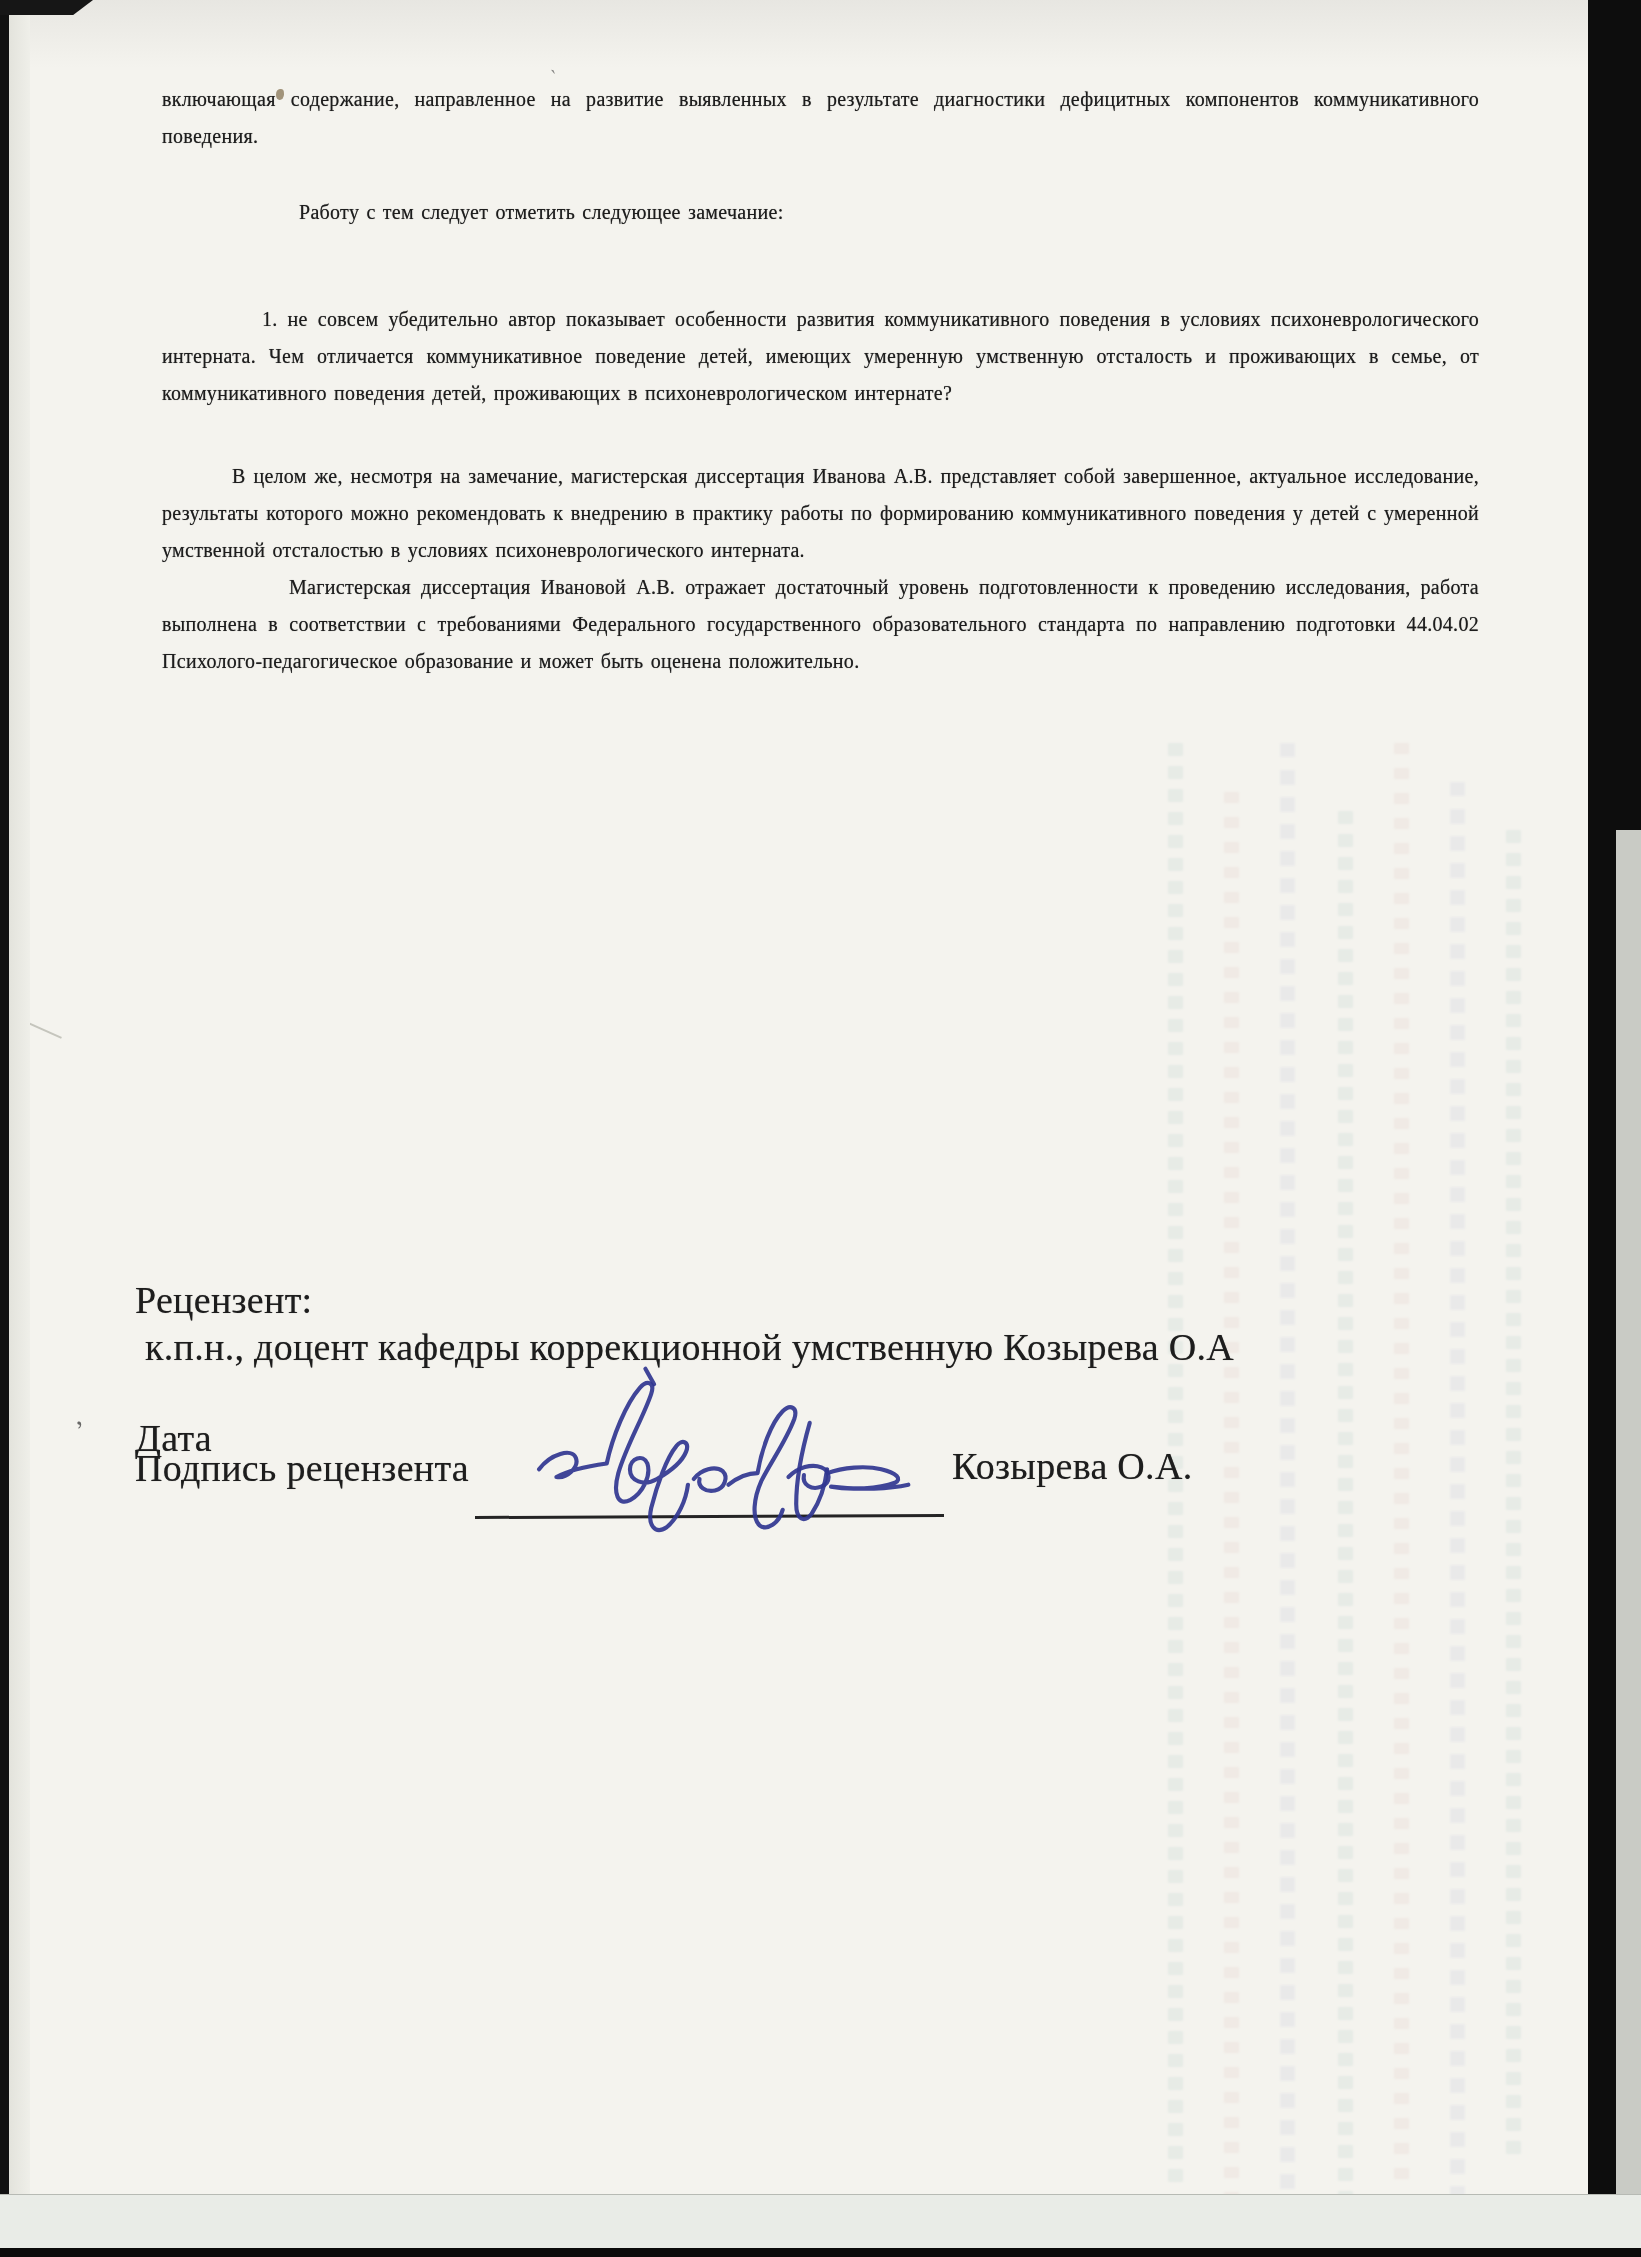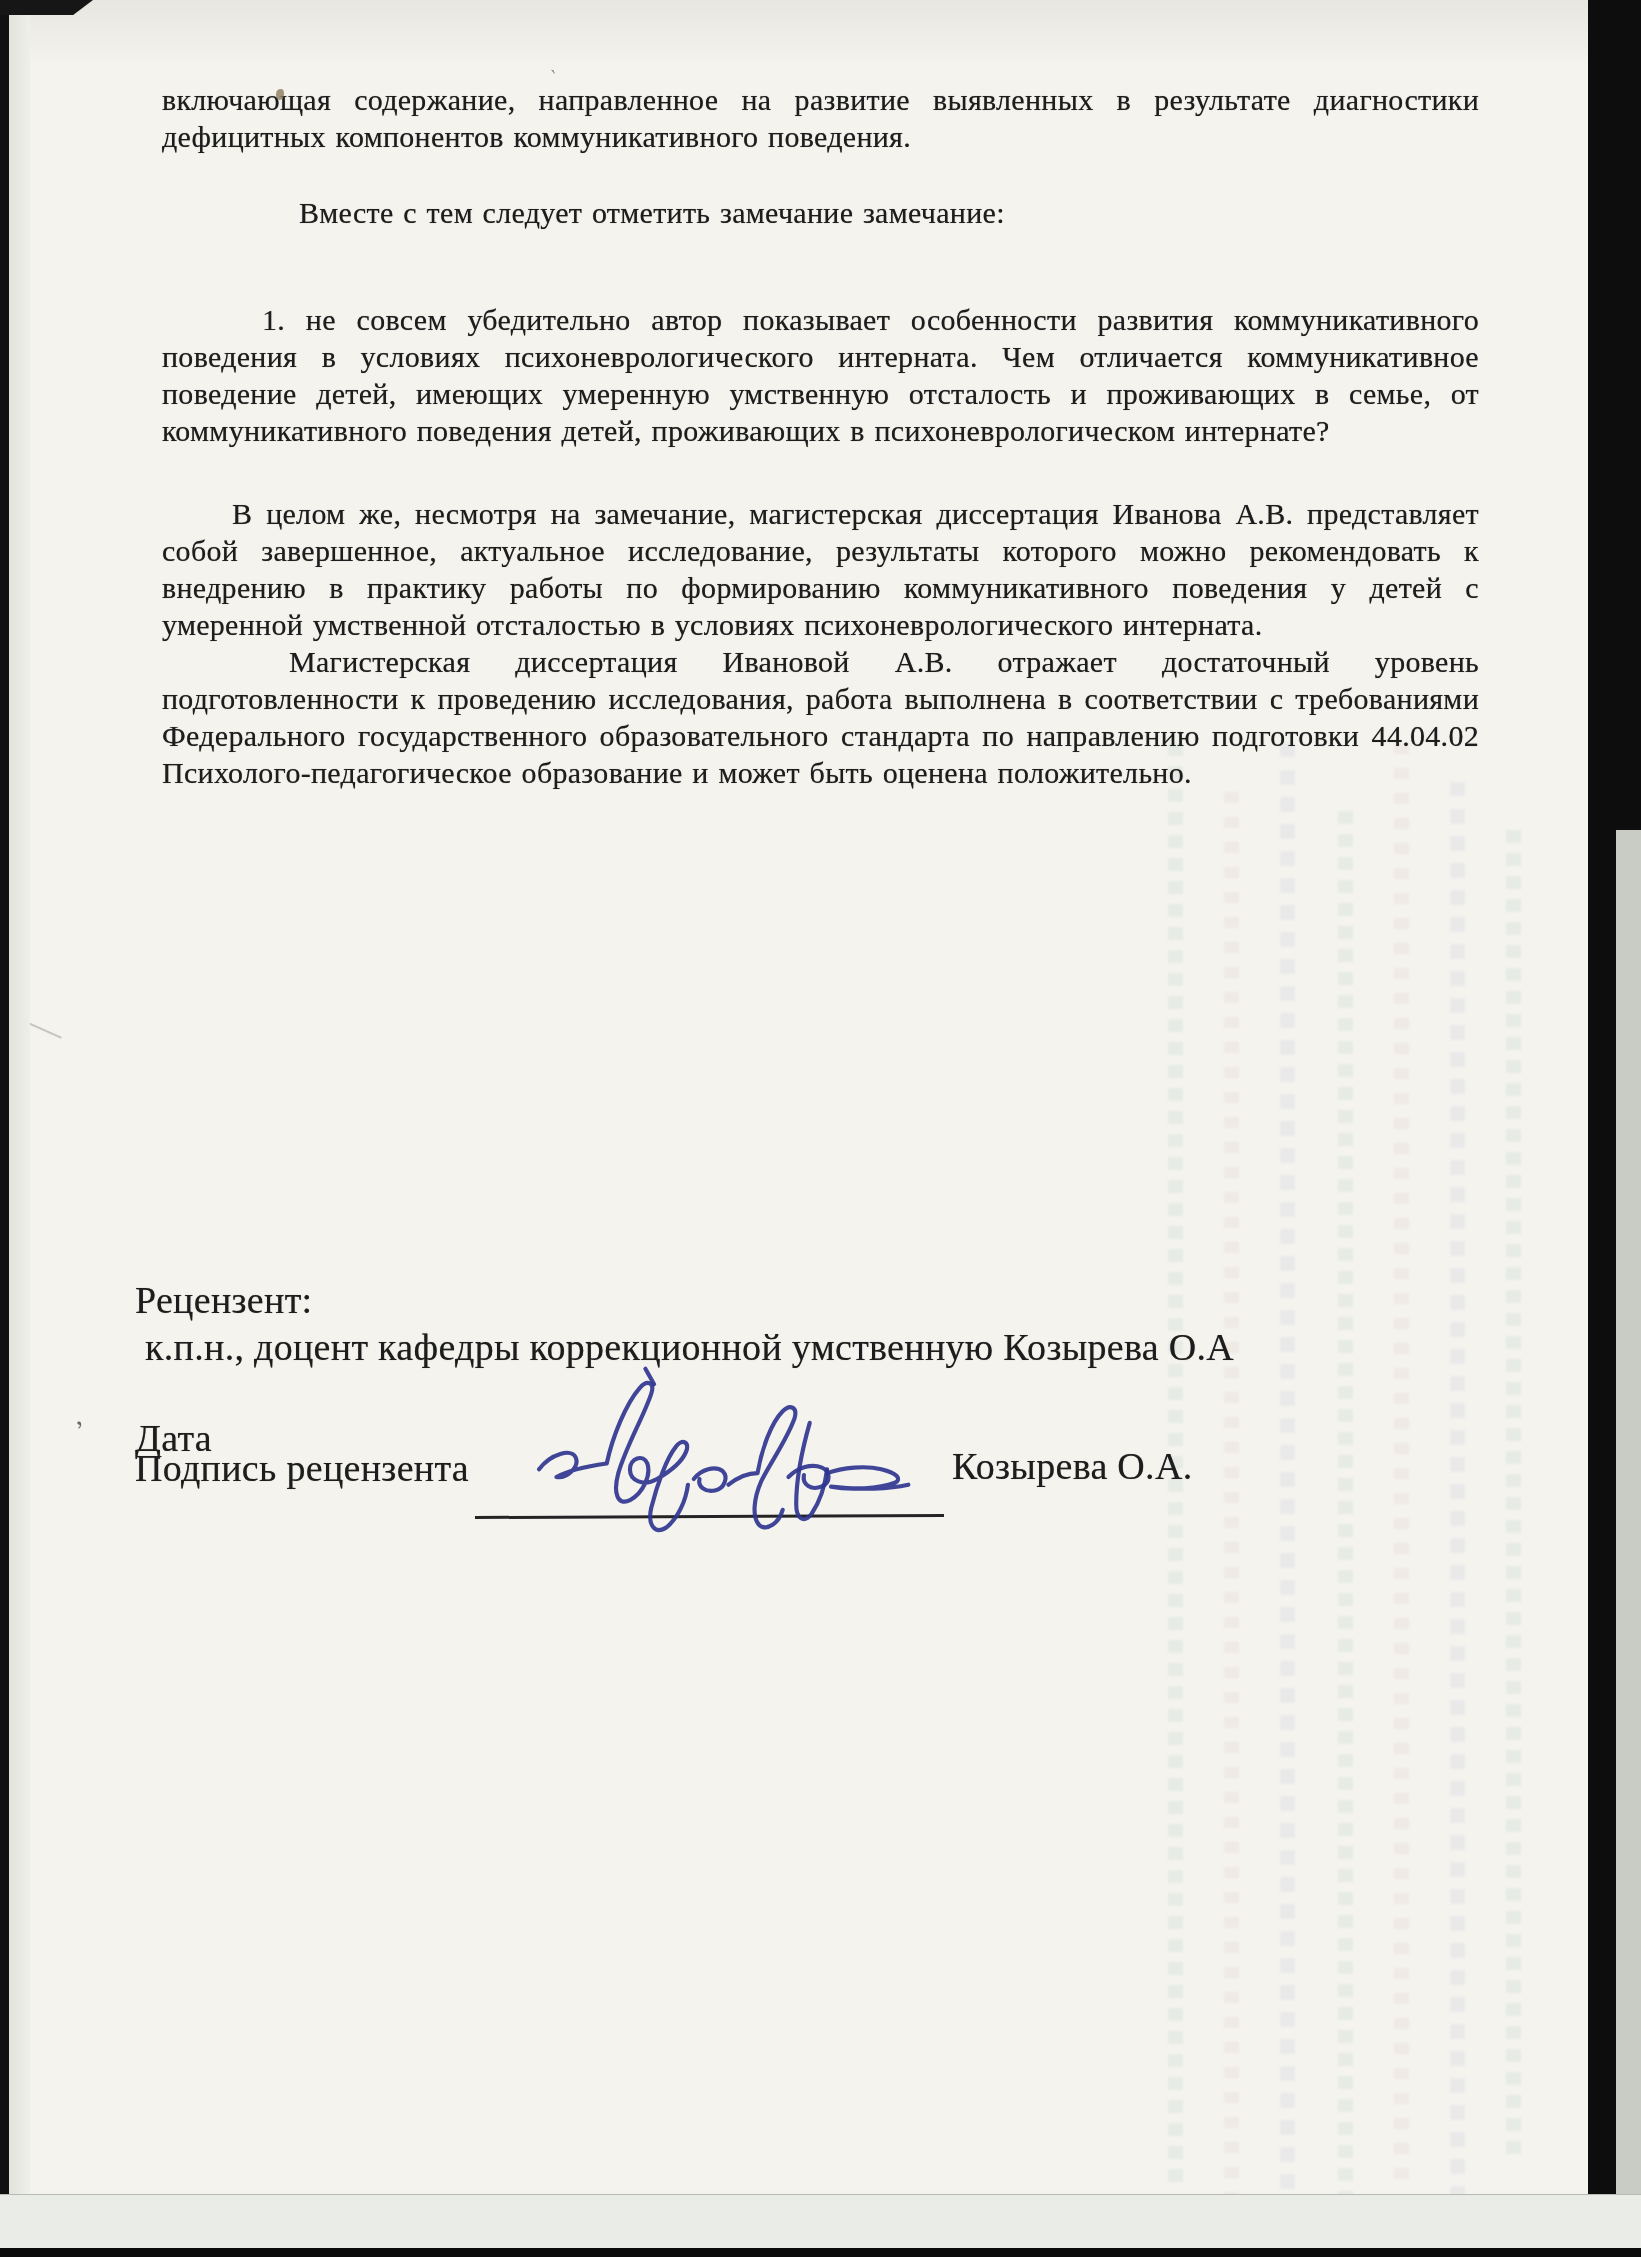--- a/index.html
+++ b/index.html
@@ -25,21 +25,21 @@
   .corner-wedge{position:absolute;left:0;top:0;width:93px;height:15.4px;background:#161616;
     clip-path:polygon(0 0,100% 0,78% 100%,0 100%);}
   .edge-right-black{position:absolute;left:1588px;top:0;width:53px;height:2257px;background:#0d0d0d;}
   .edge-right-sliver{position:absolute;left:1616px;top:830px;width:25px;height:1371px;background:#c9cbc5;}
   .bottom-band{position:absolute;left:0;top:2194px;width:1641px;height:56px;
     background:#e9ece7;border-top:1.9px solid #b7bab4;}
   .bottom-black{position:absolute;left:0;top:2248px;width:1641px;height:9.7px;background:#0b0b0b;}
   
   .textblock{
     position:absolute;left:162px;top:81px;width:1317px;
-    color:#1d1d1d;font-size:30px;line-height:37px;
+    color:#1d1d1d;font-size:20px;line-height:37px;
     text-align:justify;letter-spacing:0.3px;word-spacing:1.9px;
     text-shadow:0 0 0.7px rgba(25,25,25,0.65);
   }
   .textblock p{margin:0;}
   .ind-85{text-indent:82px;}
   .ind-135{text-indent:130px;}
   .ind-142{text-indent:137px;}
   .ind-104{text-indent:100px;}
   .ind-72{text-indent:70px;}
   .ind-132{text-indent:127px;}
@@ -75,21 +75,21 @@
   <div class="bleed red" style="left:1224px;top:792px;"></div>
   <div class="bleed blue" style="left:1280px;"></div>
   <div class="bleed teal" style="left:1338px;top:811px;"></div>
   <div class="bleed red" style="left:1394px;"></div>
   <div class="bleed blue" style="left:1450px;top:782px;"></div>
   <div class="bleed teal" style="left:1506px;top:830px;height:1332px;"></div>
 </div>
 
 <div class="textblock">
   <p class="">включающая содержание, направленное на развитие выявленных в результате диагностики дефицитных компонентов коммуникативного поведения.</p>
-  <p class="ind-142 gap-40">Вместе с тем следует отметить замечание замечание:</p>
+  <p class="ind-142 gap-40">Работу с тем следует отметить следующее замечание:</p>
   <p class="ind-104 gap-72">1.  не совсем убедительно автор показывает особенности развития коммуникативного поведения в условиях психоневрологического интерната. Чем отличается коммуникативное поведение детей, имеющих умеренную умственную отсталость и проживающих в семье, от коммуникативного поведения детей, проживающих в психоневрологическом интернате?</p>
   <p class="ind-72 gap-48">В целом же, несмотря на замечание, магистерская диссертация Иванова А.В. представляет собой завершенное, актуальное исследование,  результаты  которого можно рекомендовать к внедрению в практику работы по формированию коммуникативного поведения у детей с умеренной умственной отсталостью в условиях психоневрологического интерната.</p>
   <p class="ind-132">Магистерская диссертация Ивановой А.В.  отражает достаточный уровень подготовленности к проведению исследования, работа выполнена в соответствии с требованиями Федерального государственного образовательного стандарта по направлению подготовки 44.04.02 Психолого-педагогическое образование и может быть оценена положительно.</p>
 </div>
 
 <div class="abs" style="left:135px;top:1282px;">Рецензент:</div>
 <div class="abs" style="left:145px;top:1329px;">к.п.н., доцент кафедры коррекционной умственную  Козырева О.А</div>
 <div class="abs" style="left:135px;top:1392px;margin-top:28px;">Дата</div>
 <div class="abs" style="left:135px;top:1450px;">Подпись рецензента</div>
 <div class="sig-line"></div>

